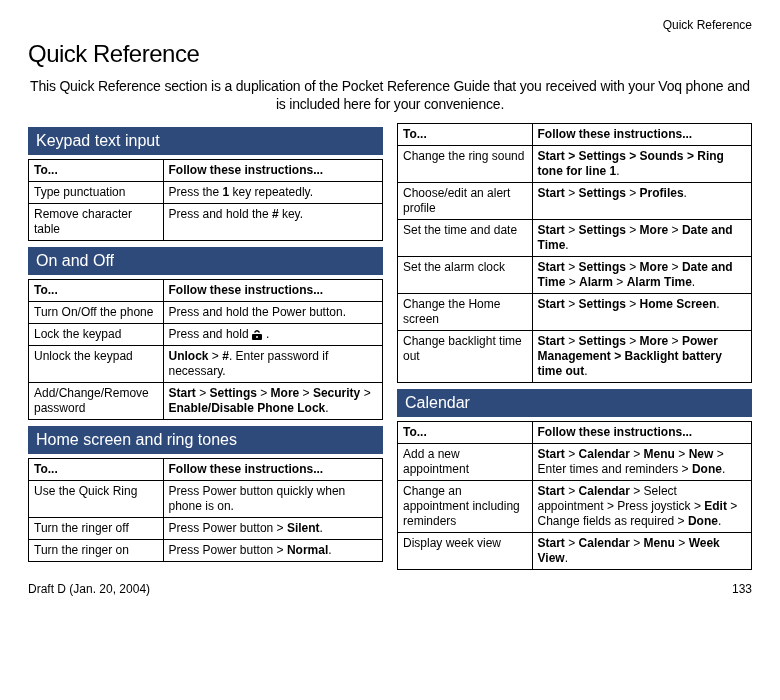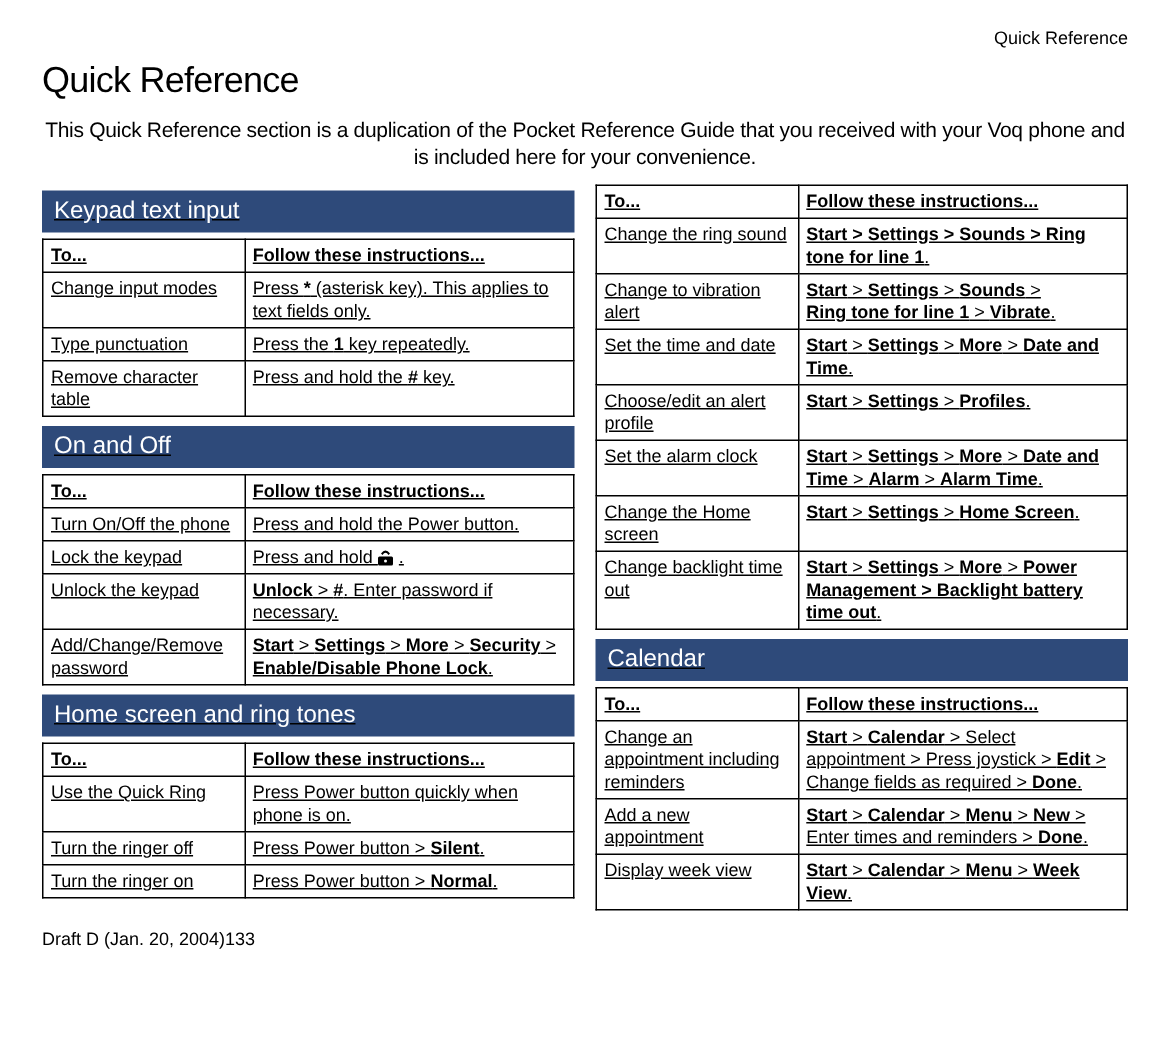--- a/index.html
+++ b/index.html
@@ -29,21 +29,20 @@
   .intro {
     font-size: 14px;
     line-height: 1.25;
     margin: 0 0 10px 0;
     letter-spacing: -0.2px;
     text-align: center;
   }
   .columns {
     display: flex;
     gap: 14px;
-    text-decoration: underline;
   }
   .col {
     flex: 1;
     min-width: 0;
   }
   .section-bar {
     background: #2e4a7a;
     color: #fff;
     font-size: 16px;
     padding: 5px 8px;
@@ -64,20 +63,21 @@
     vertical-align: top;
     line-height: 1.25;
   }
   th {
     font-weight: bold;
   }
   col.c1 { width: 38%; }
   col.c2 { width: 62%; }
   .footer {
     display: flex;
+    justify-content: space-between;
     font-size: 12px;
     margin-top: 6px;
   }
   .end-icon {
     display: inline-block;
     vertical-align: middle;
   }
 </style>
 </head>
 <body>
@@ -96,24 +96,20 @@
             <col class="c1">
             <col class="c2">
           </colgroup>
         <tbody>
             <tr>
           <th>To...</th>
           <th>Follow these instructions...</th>
         </tr>
         </tbody>
           <tbody>
-            <tr>
-              <td>Change input modes</td>
-              <td>Press <b>*</b> (asterisk key). This applies to text fields only.</td>
-            </tr>
             <tr>
               <td>Type punctuation</td>
               <td>Press the <b>1</b> key repeatedly.</td>
             </tr>
             <tr>
               <td>Remove character table</td>
               <td>Press and hold the <b>#</b> key.</td>
             </tr>
           </tbody>
       </table>
@@ -196,32 +192,28 @@
           <th>To...</th>
           <th>Follow these instructions...</th>
         </tr>
         </tbody>
           <tbody>
             <tr>
               <td>Change the ring sound</td>
               <td><b>Start &gt; Settings &gt; Sounds &gt; Ring tone for line 1</b>.</td>
             </tr>
             <tr>
-              <td>Change to vibration alert</td>
-              <td><b>Start</b> &gt; <b>Settings</b> &gt; <b>Sounds</b> &gt; <b>Ring&nbsp;tone for line 1</b> &gt; <b>Vibrate</b>.</td>
+              <td>Choose/edit an alert profile</td>
+              <td><b>Start</b> &gt; <b>Settings</b> &gt; <b>Profiles</b>.</td>
             </tr>
             <tr>
               <td>Set the time and date</td>
               <td><b>Start</b> &gt; <b>Settings</b> &gt; <b>More</b> &gt; <b>Date and Time</b>.</td>
             </tr>
             <tr>
-              <td>Choose/edit an alert profile</td>
-              <td><b>Start</b> &gt; <b>Settings</b> &gt; <b>Profiles</b>.</td>
-            </tr>
-            <tr>
               <td>Set the alarm clock</td>
               <td><b>Start</b> &gt; <b>Settings</b> &gt; <b>More</b> &gt; <b>Date and Time</b> &gt; <b>Alarm</b> &gt; <b>Alarm Time</b>.</td>
             </tr>
             <tr>
               <td>Change the Home screen</td>
               <td><b>Start</b> &gt; <b>Settings</b> &gt; <b>Home Screen</b>.</td>
             </tr>
             <tr>
               <td>Change backlight time out</td>
               <td><b>Start</b> &gt; <b>Settings</b> &gt; <b>More</b> &gt; <b>Power Management &gt; Backlight battery time out</b>.</td>
@@ -236,26 +228,26 @@
             <col class="c2">
           </colgroup>
         <tbody>
             <tr>
           <th>To...</th>
           <th>Follow these instructions...</th>
         </tr>
         </tbody>
           <tbody>
             <tr>
+              <td>Add a new appointment</td>
+              <td><b>Start</b> &gt; <b>Calendar</b> &gt; <b>Menu</b> &gt; <b>New</b> &gt; Enter times and reminders &gt; <b>Done</b>.</td>
+            </tr>
+            <tr>
               <td>Change an appointment including reminders</td>
               <td><b>Start</b> &gt; <b>Calendar</b> &gt; Select appointment &gt; Press joystick &gt; <b>Edit</b> &gt; Change fields as required &gt; <b>Done</b>.</td>
-            </tr>
-            <tr>
-              <td>Add a new appointment</td>
-              <td><b>Start</b> &gt; <b>Calendar</b> &gt; <b>Menu</b> &gt; <b>New</b> &gt; Enter times and reminders &gt; <b>Done</b>.</td>
             </tr>
             <tr>
               <td>Display week view</td>
               <td><b>Start</b> &gt; <b>Calendar</b> &gt; <b>Menu</b> &gt; <b>Week View</b>.</td>
             </tr>
           </tbody>
       </table>
 
     </div>
   </div>

